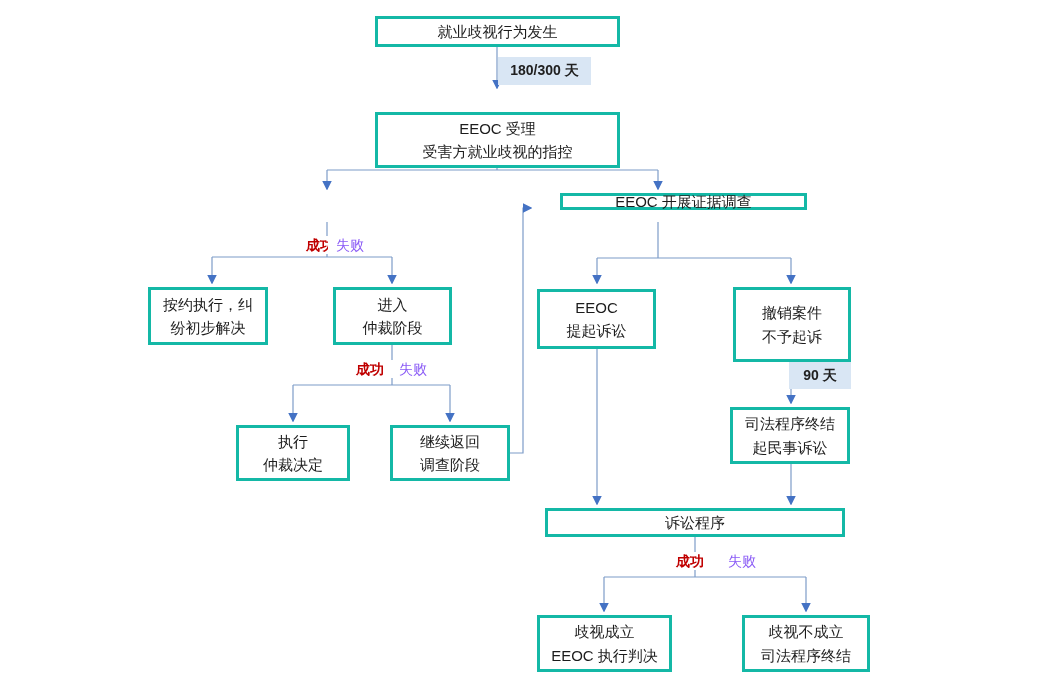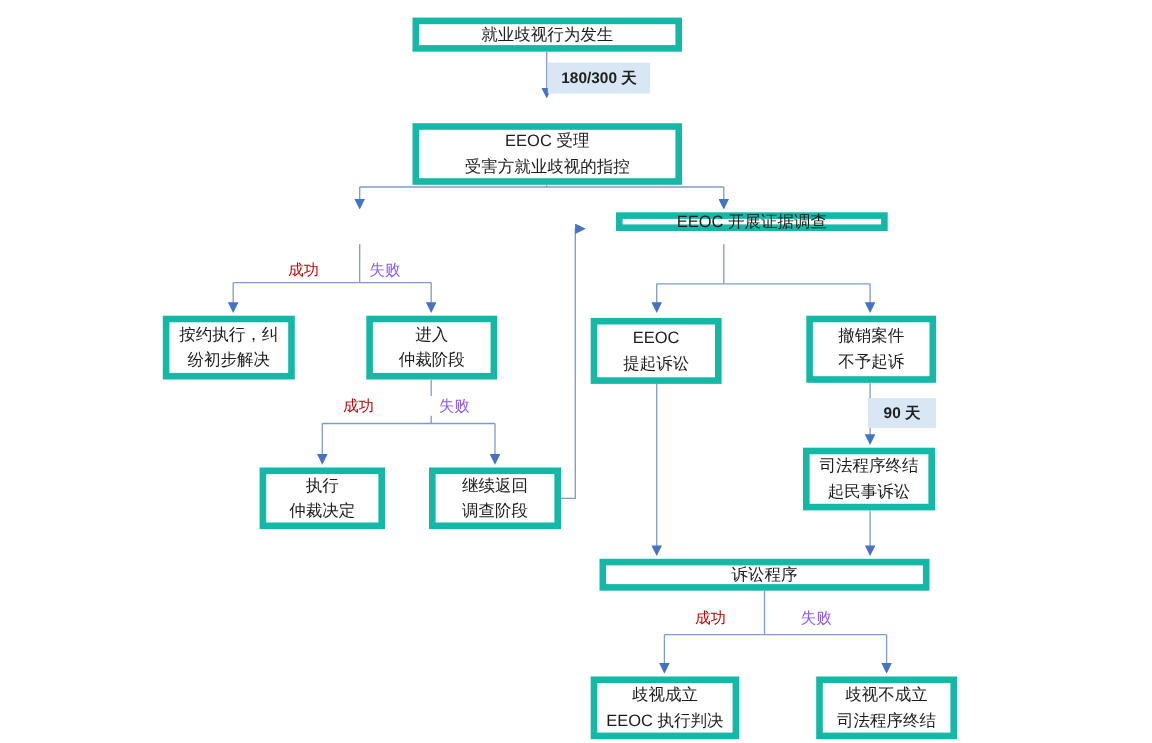--- a/index.html
+++ b/index.html
@@ -16,21 +16,21 @@
     overflow: hidden;
   }
   .canvas > svg {
     position: absolute;
     left: 0; top: 0;
     z-index: 1;
   }
   .node {
     position: absolute;
     z-index: 2;
-    border: 6px solid #14b8a6;
+    border: 3px solid #14b8a6;
     background: #ffffff;
     display: flex;
     align-items: center;
     justify-content: center;
     text-align: center;
     white-space: pre-line;
     font-size: 15px;
     line-height: 1.55;
     color: #1c1c1c;
   }
@@ -49,21 +49,21 @@
   .edge-label {
     position: absolute;
     z-index: 3;
     width: 44px;
     height: 18px;
     font-size: 14px;
     text-align: center;
     line-height: 18px;
     background: #ffffff;
   }
-  .edge-label.success { color: #c00000; font-weight: normal; }
+  .edge-label.success { color: #c00000; font-weight: bold; margin-left: 44px; }
   .edge-label.failure { color: #8b5cf6; font-weight: normal; }
 </style>
 </head>
 <body>
 
 <div class="canvas">
 
   <svg width="1047" height="675" viewBox="0 0 1047 675" aria-hidden="true">
     <defs>
       <marker id="arr" viewBox="0 0 10 10" refX="8.5" refY="5" markerWidth="8" markerHeight="8" orient="auto">
@@ -125,21 +125,21 @@
 
   <div class="node" style="left:236px; top:425px; width:114px; height:56px;">执行
 仲裁决定</div>
 
   <div class="node" style="left:390px; top:425px; width:120px; height:56px;">继续返回
 调查阶段</div>
 
   <div class="node" style="left:537px; top:289px; width:119px; height:60px;">EEOC
 提起诉讼</div>
 
-  <div class="node" style="left:733px; top:287px; width:118px; height:61px;">撤销案件
+  <div class="node" style="left:733px; top:287px; width:118px; height:75px;">撤销案件
 不予起诉</div>
 
   <div class="node" style="left:730px; top:407px; width:120px; height:57px;">司法程序终结
 起民事诉讼</div>
 
   <div class="node" style="left:545px; top:508px; width:300px; height:29px;">诉讼程序</div>
 
   <div class="node" style="left:537px; top:615px; width:135px; height:57px;">歧视成立
 EEOC 执行判决</div>
 

